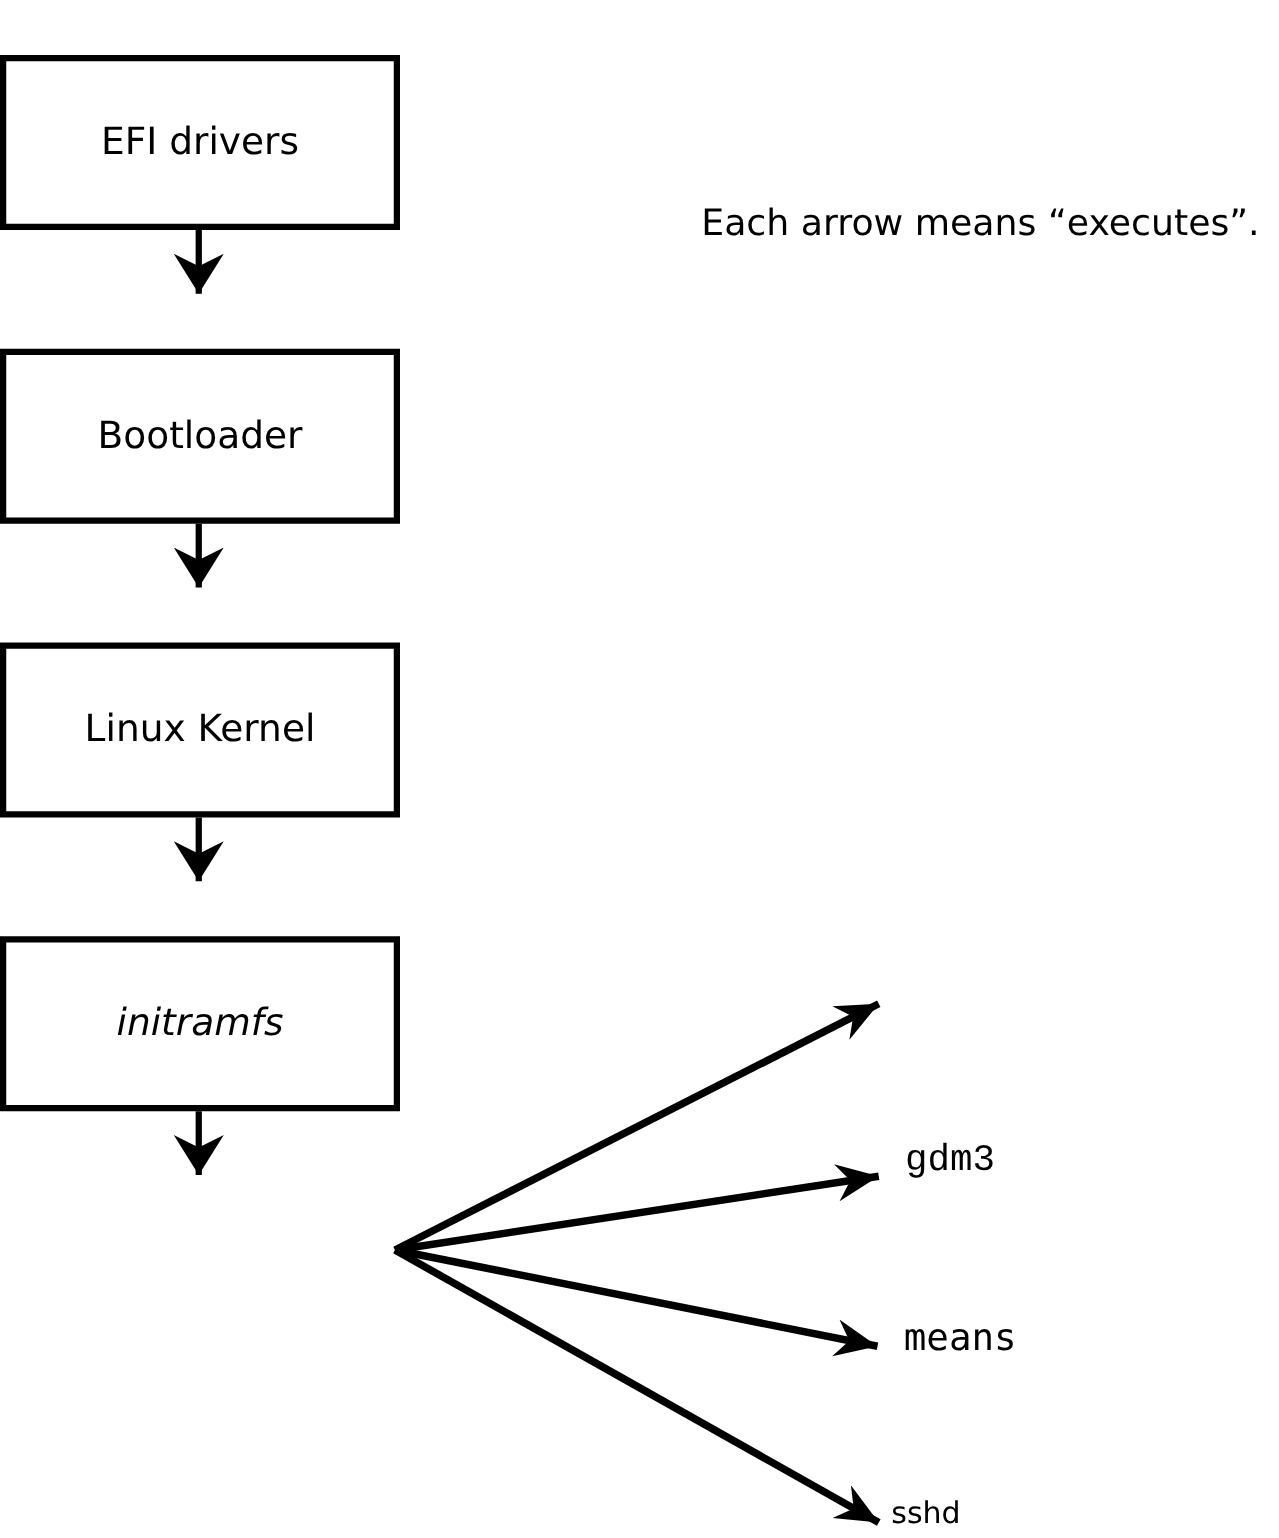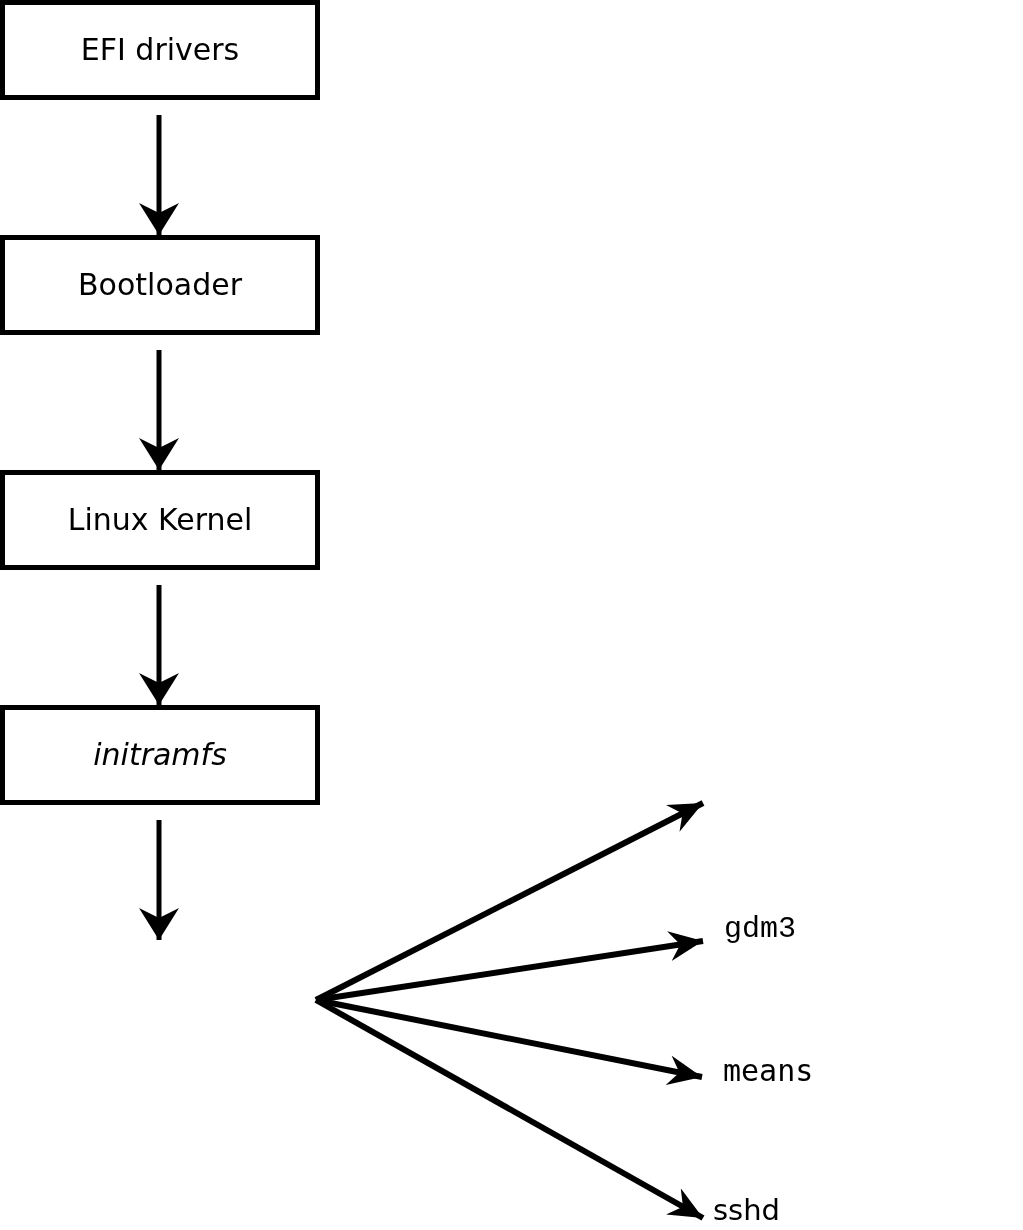--- a/index.html
+++ b/index.html
@@ -20,30 +20,31 @@
     position: absolute;
     left: 0;
     top: 0;
     width: 1023px;
     height: 1230px;
   }
   .node {
     position: absolute;
     left: 0;
     width: 320px;
-    height: 100px;
+    height: 140px;
     box-sizing: border-box;
     border: 5px solid #000000;
     background: #ffffff;
     display: flex;
     align-items: center;
     justify-content: center;
     font-size: 30px;
     line-height: 1;
     color: #000000;
+    margin-top: 44px;
   }
   .node-efi        { top: 0; }
   .node-bootloader { top: 235px; }
   .node-kernel     { top: 470px; }
   .node-initramfs  { top: 705px; font-style: italic; }
   .node-systemd    { top: 940px; }
 
   .floating-label {
     position: absolute;
     white-space: nowrap;
@@ -59,21 +60,21 @@
     left: 561px;
     top: 160px;
     white-space: nowrap;
     font-size: 29px;
     line-height: 36px;
     color: #000000;
   }
   .label-journal { left: 725px; top: 771px; }
   .label-gdm3    { left: 724px; top: 910px; font-family: Liberation Mono, monospace; }
   .label-getty   { left: 723px; top: 1052px; }
-  .label-sshd    { left: 713px; top: 1191px; font-family: "DejaVu Sans", sans-serif; font-size: 29px; }
+  .label-sshd    { left: 713px; top: 1191px; font-family: "DejaVu Sans", sans-serif; font-size: 24px; }
 </style>
 </head>
 <body>
 
 <div class="canvas">
 
   <svg class="arrow-layer" width="1023" height="1230" viewBox="0 0 1023 1230" xmlns="http://www.w3.org/2000/svg">
     <defs>
       <marker id="head-v" orient="auto" markerUnits="userSpaceOnUse" markerWidth="36" markerHeight="44" refX="32" refY="20">
         <path d="M32,20 L0,0 L10,20 L0,40 Z" fill="#000000"></path>
@@ -100,18 +101,19 @@
   <div class="node node-kernel">
     <span>Linux Kernel</span>
   </div>
   <div class="node node-bootloader">
     <span>Bootloader</span>
   </div>
   <div class="node node-initramfs">
     <span>initramfs</span>
   </div>
 
+  <div class="annotation">Each arrow means “executes”.</div>
 
   <div class="floating-label mono label-gdm3">gdm3</div>
   <div class="floating-label mono label-getty">means</div>
   <div class="floating-label label-sshd">sshd</div>
 
 </div>
 
 </body></html>

